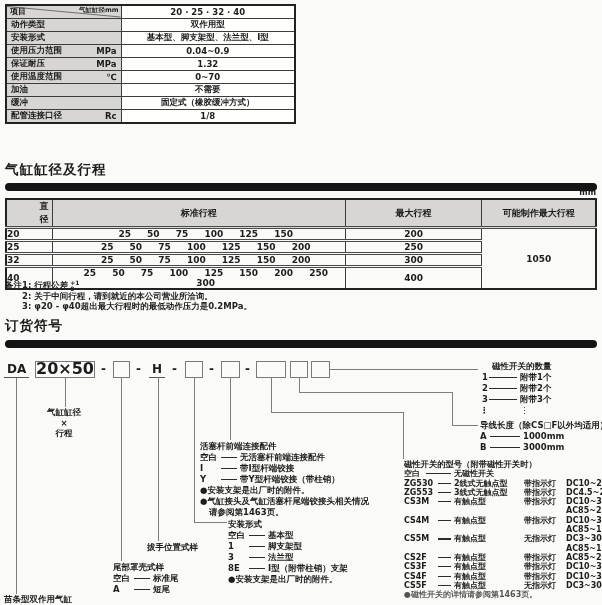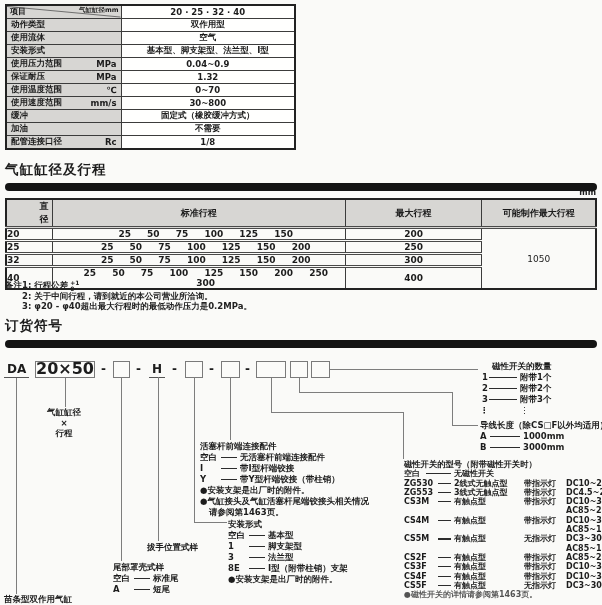--- a/index.html
+++ b/index.html
@@ -23,21 +23,21 @@
   
   #stroke{position:absolute;left:5px;top:198px;width:592px;border-collapse:collapse;
           border:2px solid #222;table-layout:fixed;font-size:9px;}
   #stroke td{border-left:1px solid #3c3c3c;border-right:1px solid #3c3c3c;
              padding:0;box-sizing:border-box;text-align:center;}
   #stroke tr.hd td{background:#d7d6d3;font-weight:bold;text-align:center;height:25px;}
   #stroke tr.dr td{height:13px;border-top:3px double #4a4a4a;}
   #stroke td.bore{text-align:left;font-weight:bold;}
   #stroke td.strokes{padding-left:14px;word-spacing:13px;font-weight:600;}
   #stroke td.max{text-align:center;font-weight:600;}
-  #stroke td.pmax{text-align:center;font-weight:400;vertical-align:middle;}
+  #stroke td.pmax{text-align:center;font-weight:700;vertical-align:middle;}
   
   .note{position:absolute;font-size:8.5px;font-weight:600;color:#222;white-space:nowrap;}
   .tol{display:inline-flex;flex-direction:column;vertical-align:middle;line-height:5.5px;
        font-size:6px;margin-left:2px;}
   
   .cbox{position:absolute;top:361px;height:17px;border:1.5px solid #7a7a7a;
         box-sizing:border-box;background:#fbfbf9;}
   .codetxt{position:absolute;top:362px;font-size:12px;font-weight:bold;}
   .underln{border-bottom:1.5px solid #555;padding:0 3px 1px 3px;}
   .dash{position:absolute;top:362px;font-size:12px;font-weight:bold;}
@@ -86,29 +86,20 @@
             <div class="cell">
               <span>动作类型</span>
               <span></span>
             </div>
           </td>
           <td class="val">双作用型</td>
         </tr>
     <tr>
           <td class="lab">
             <div class="cell">
-              <span>使用流体</span>
-              <span></span>
-            </div>
-          </td>
-          <td class="val">空气</td>
-        </tr>
-    <tr>
-          <td class="lab">
-            <div class="cell">
               <span>安装形式</span>
               <span></span>
             </div>
           </td>
           <td class="val">基本型、脚支架型、法兰型、I型</td>
         </tr>
     <tr>
           <td class="lab">
             <div class="cell">
               <span>使用压力范围</span>
@@ -131,43 +122,34 @@
             <div class="cell">
               <span>使用温度范围</span>
               <span>℃</span>
             </div>
           </td>
           <td class="val">0~70</td>
         </tr>
     <tr>
           <td class="lab">
             <div class="cell">
-              <span>使用速度范围</span>
-              <span>mm/s</span>
-            </div>
-          </td>
-          <td class="val">30~800</td>
+              <span>加油</span>
+              <span></span>
+            </div>
+          </td>
+          <td class="val">不需要</td>
         </tr>
     <tr>
           <td class="lab">
             <div class="cell">
               <span>缓冲</span>
               <span></span>
             </div>
           </td>
           <td class="val">固定式（橡胶缓冲方式）</td>
-        </tr>
-    <tr>
-          <td class="lab">
-            <div class="cell">
-              <span>加油</span>
-              <span></span>
-            </div>
-          </td>
-          <td class="val">不需要</td>
         </tr>
     <tr>
           <td class="lab">
             <div class="cell">
               <span>配管连接口径</span>
               <span>Rc</span>
             </div>
           </td>
           <td class="val">1/8</td>
         </tr>

